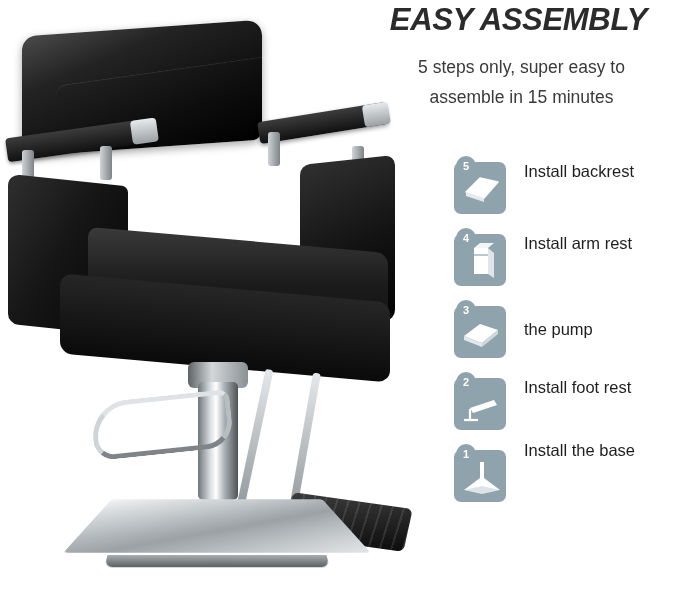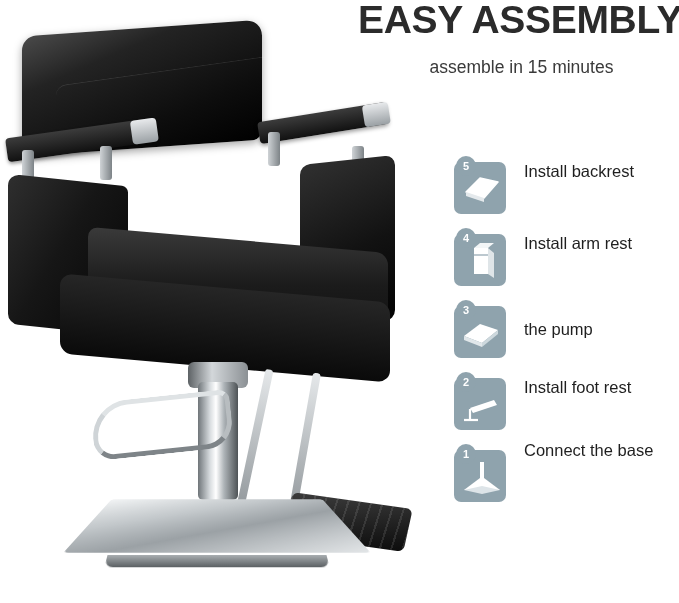--- a/index.html
+++ b/index.html
@@ -11,23 +11,24 @@
     position:relative;
   }
   .stage{position:absolute;inset:0;}
 
   
   .panel{
     position:absolute;left:358px;top:0;width:321px;height:603px;
   }
   .headline{
     position:absolute;left:0;top:2px;width:321px;
-    font-size:39px;font-weight:bold;color:#2b2b2b;
+    font-size:31px;font-weight:bold;color:#2b2b2b;
     letter-spacing:-0.3px;text-align:center;line-height:36px;
     white-space:nowrap;
+    font-style:italic;
   }
   .subline{
     position:absolute;left:6px;top:52px;width:315px;
     font-size:17.5px;color:#3a3a3a;line-height:30px;text-align:center;
   }
   .subline .l2{display:block;text-align:center;}
 
   
   .steps{
     position:absolute;left:96px;top:152px;width:225px;
@@ -219,20 +220,21 @@
       <div class="base-top"></div>
       <div class="base-edge"></div>
     </div>
   </div>
 
   <div class="panel">
 
     <div class="headline">EASY ASSEMBLY</div>
 
     <div class="subline">
+      <span>5 steps only,   super easy to</span>
       <span class="l2">assemble in 15 minutes</span>
     </div>
 
     <div class="steps">
 
       <div class="step">
         <div class="step-badge">
           <div class="badge-box"></div>
           <svg class="badge-art" viewBox="0 0 52 52">
             <polygon points="12,30 26,16 44,20 30,36" fill="#ffffff" stroke="#ffffff" stroke-width="1.5" stroke-linejoin="round"></polygon>
@@ -290,19 +292,19 @@
         <div class="step-badge">
           <div class="badge-box"></div>
           <svg class="badge-art" viewBox="0 0 52 52">
             <polygon points="26,12 30,12 30,30 26,30" fill="#ffffff"></polygon>
             <polygon points="10,40 26,28 30,28 46,40" fill="#ffffff"></polygon>
             <polygon points="10,40 28,44 46,40 28,36" fill="#dde4e8"></polygon>
           </svg>
           <div class="badge-num">1</div>
         </div>
         <div class="step-label two">
-          <span>Connect the base</span><br>
+          <span>Install the base</span><br>
         </div>
       </div>
 
     </div>
   </div>
 </div>
 
 </body></html>

